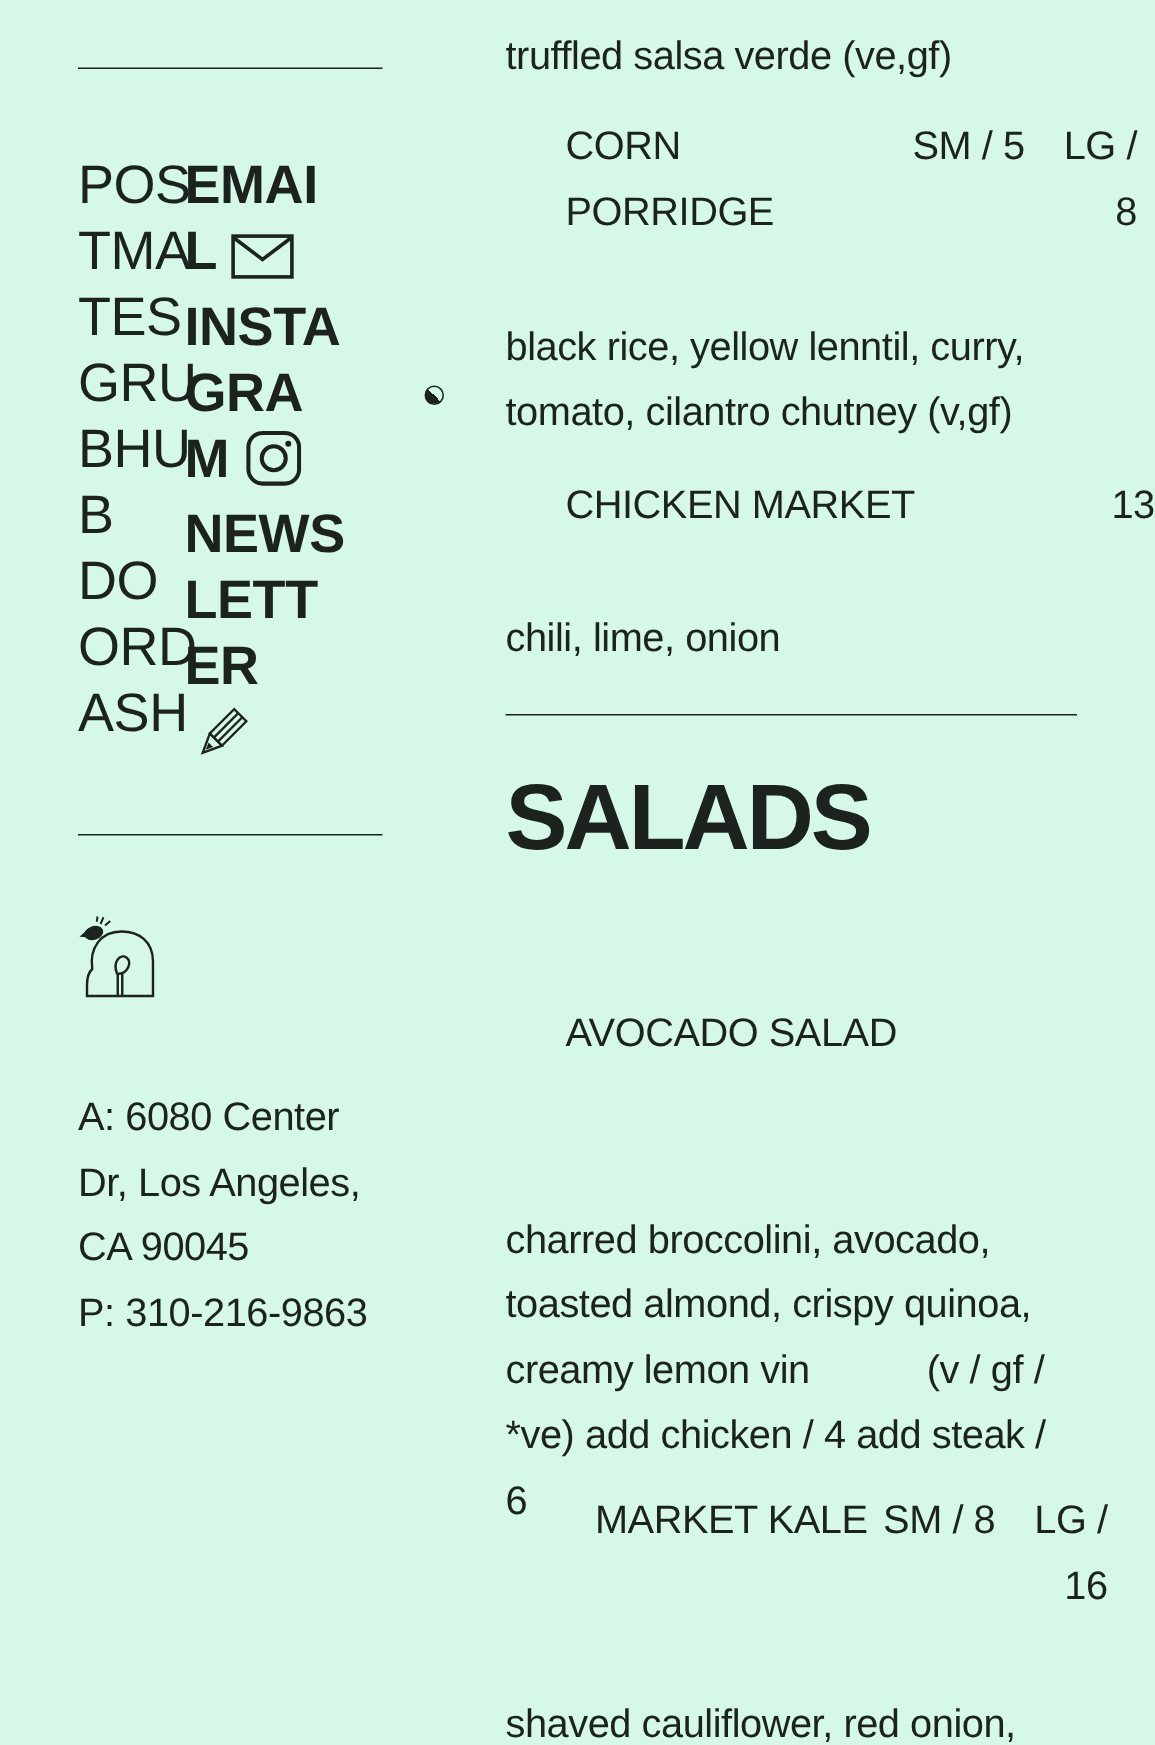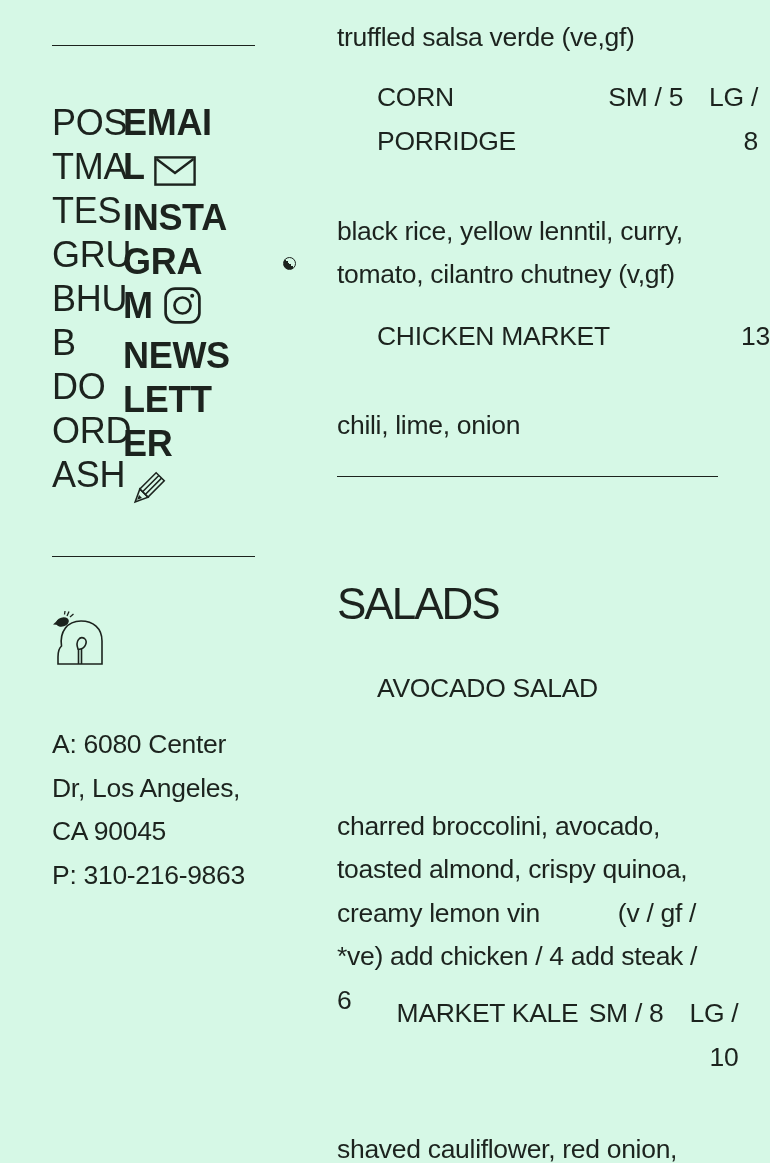--- a/index.html
+++ b/index.html
@@ -35,21 +35,21 @@
   
   #main{position:absolute;left:337px;top:0;width:381px;
     font-size:26.5px;line-height:43.5px;letter-spacing:-0.3px;}
   .block{position:absolute;left:0;width:381px;}
   #frag{top:-11px;}
   #row-corn{top:76px;}
   #desc-corn{top:183px;}
   #row-wings{top:315px;}
   #desc-wings{top:377px;}
   #main-rule{position:absolute;top:476px;left:0;width:381px;border-top:1.6px solid #1c231e;height:0;}
-  #heading-salads{top:568px;font-size:44px;line-height:72px;font-weight:400;letter-spacing:-2px;}
+  #heading-salads{top:510px;font-size:62px;line-height:72px;font-weight:700;letter-spacing:-2px;}
   #row-avocado{top:667px;}
   #desc-avocado{top:778px;}
   #row-kale{top:992px;justify-content:center;}
   #desc-kale{top:1101px;}
 
   .item-row{display:flex;justify-content:space-between;align-items:flex-start;margin-left:40px;}
   .item-name{white-space:nowrap;}
   .item-name.wrap{white-space:normal;max-width:170px;}
   .item-price{width:160px;text-align:right;flex:0 0 160px;}
   .price-gap{display:inline-block;width:26px;}
@@ -146,17 +146,17 @@
 
   <h1 id="heading-salads" class="block" style="margin:0;">SALADS</h1>
 
   <div id="row-avocado" class="block item-row">
     <span class="item-name">AVOCADO SALAD</span>
   </div>
   <p id="desc-avocado" class="block"><span>charred broccolini, avocado, toasted almond, crispy quinoa, creamy lemon vin</span><span class="extras-gap"></span><span>(v / gf / *ve) add chicken / 4 add steak / 6</span></p>
 
   <div id="row-kale" class="block item-row">
     <span class="item-name">MARKET KALE</span>
-    <span class="item-price"><span>SM / 8</span><span class="price-gap"></span><span>LG / 10</span></span>
+    <span class="item-price"><span>SM / 8</span><span class="price-gap"></span><span>LG / 16</span></span>
   </div>
   <p id="desc-kale" class="block">shaved cauliflower, red onion, parmesan, meyer lemon vin</p>
 
 </main>
 
 </body></html>

